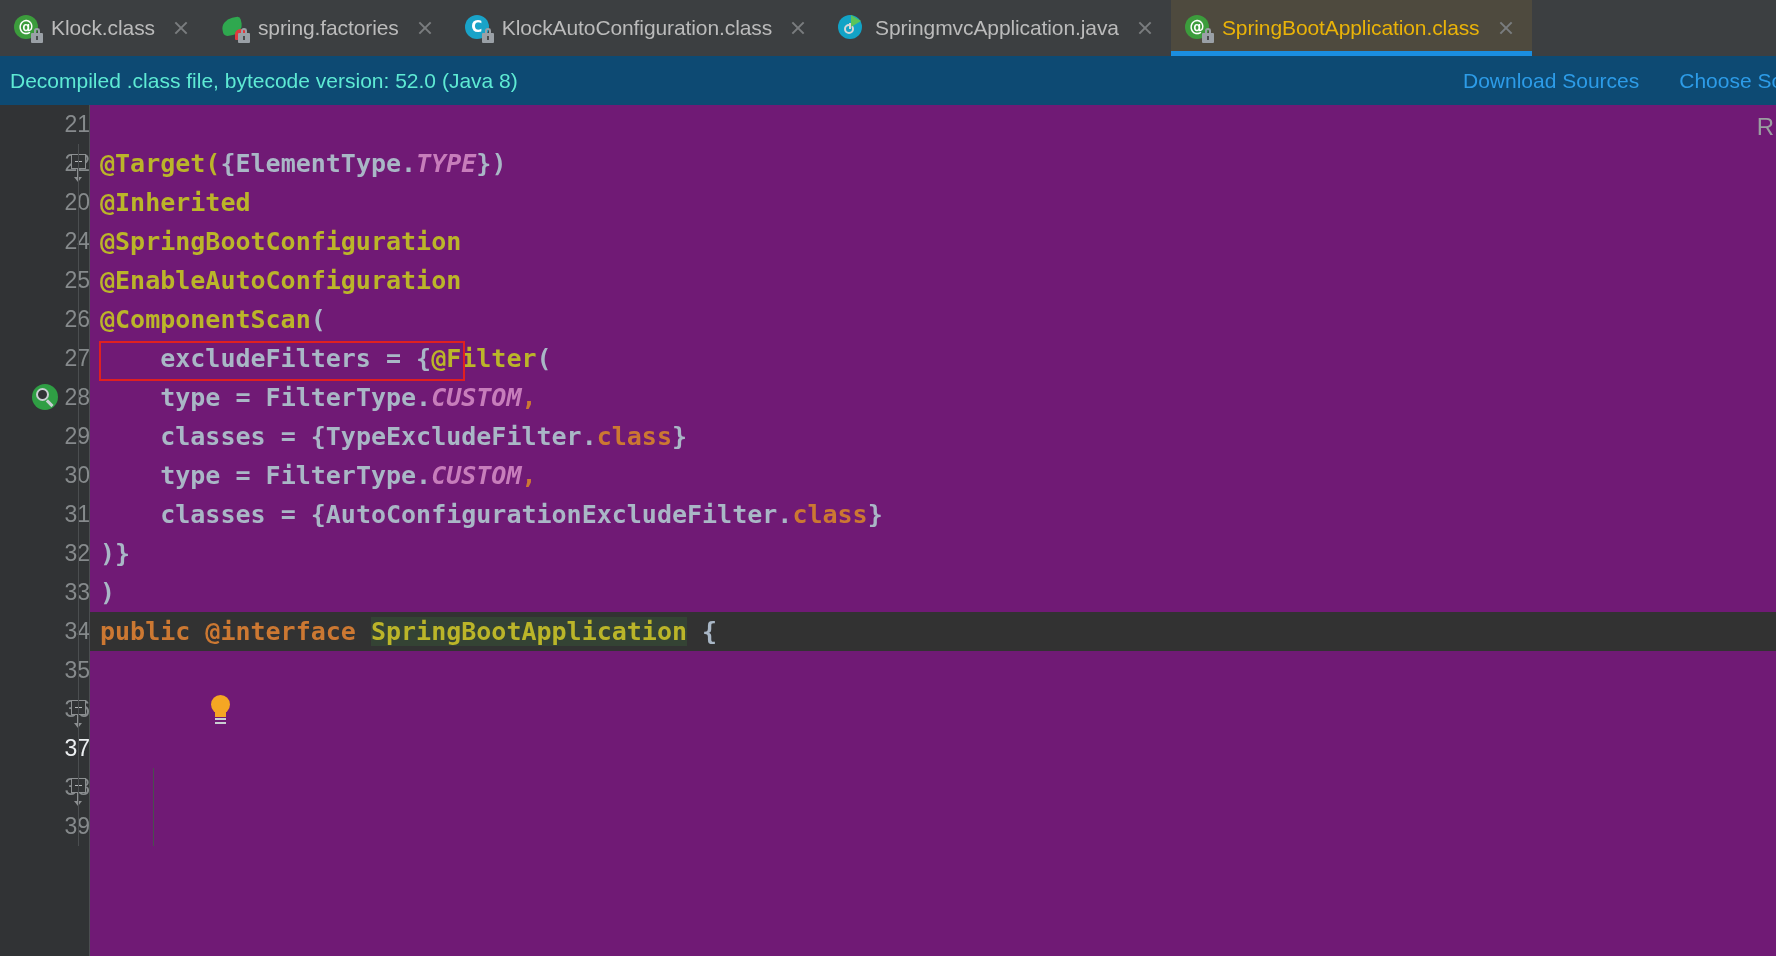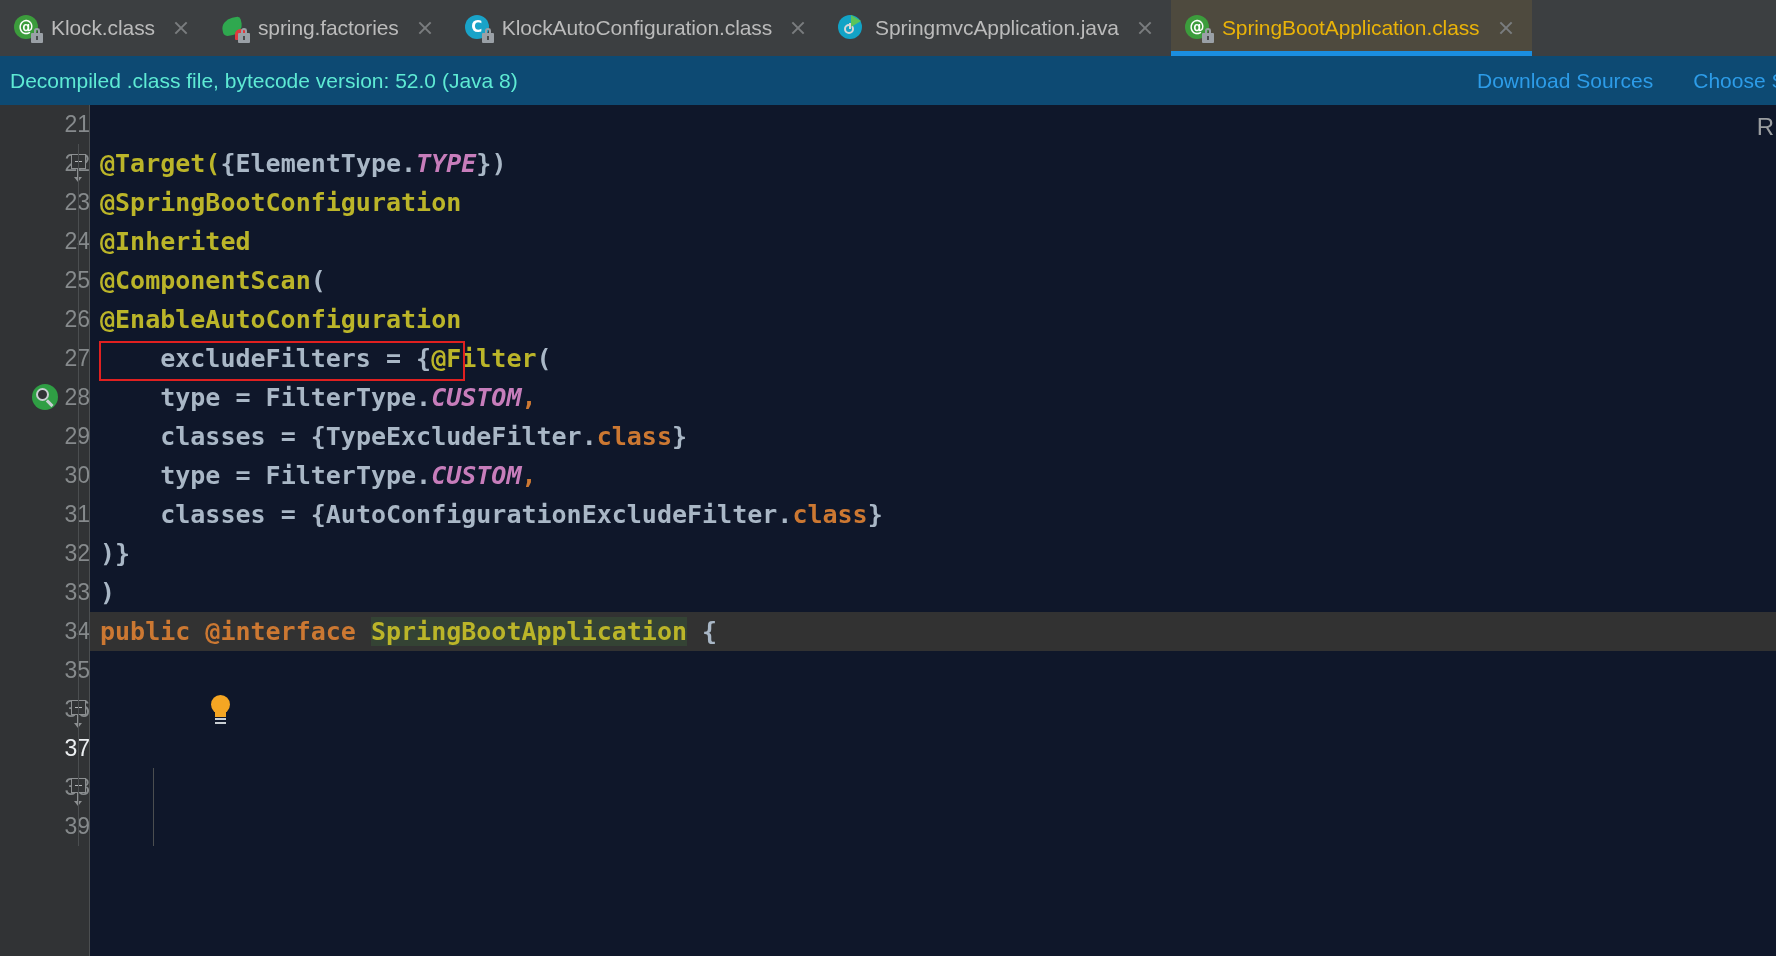--- a/index.html
+++ b/index.html
@@ -94,39 +94,39 @@
   .notifbar {
     position: absolute; top: 56px; left: 0; right: 0; height: 49px;
     background: #0d4a73;
     display: flex; align-items: center;
   }
   .notif-text {
     font-size: 21px; color: #5eead4; margin-left: 10px; white-space: nowrap;
   }
   .notif-actions {
     margin-left: auto; display: flex; align-items: center; gap: 40px;
-    padding-right: 2px; white-space: nowrap;
+    padding-right: 16px; white-space: nowrap;
   }
   .notif-link {
     font-size: 21px; color: #2d9ce8; cursor: pointer; white-space: nowrap;
   }
   .notif-link.clipped { margin-right: -92px; }
 
   
   .hscroll-track {
     position: absolute; top: 105px; left: 0; right: 0; height: 7px; background: #2b2b2b;
   }
   .hscroll-thumb {
     position: absolute; top: 105px; left: 196px; width: 50px; height: 7px; background: #5c5f61;
   }
 
   
   .editor {
     position: absolute; top: 105px; left: 0; right: 0; bottom: 0;
-    background: #0f172a; overflow: hidden;
+    background: #701a75; overflow: hidden;
   }
   .gutter {
     position: absolute; left: 0; top: 0; bottom: 0; width: 90px;
     background: #313335;
   }
   .gutter-sep {
     position: absolute; left: 89px; top: 0; bottom: 0; width: 1px; background: #4b4e50;
   }
   .code-area {
     position: absolute; left: 90px; top: 0; right: 0; bottom: 0;
@@ -284,21 +284,21 @@
     </span>
   </div>
 
   <div class="hscroll-track"></div>
   <div class="hscroll-thumb"></div>
 
   <div class="editor">
     <div class="gutter">
         <div class="row"><span class="ln">21</span></div>
         <div class="row"><span class="ln">22</span></div>
-        <div class="row"><span class="ln">23</span></div>
+        <div class="row"><span class="ln">20</span></div>
         <div class="row"><span class="ln">24</span></div>
         <div class="row"><span class="ln">25</span></div>
         <div class="row"><span class="ln">26</span></div>
         <div class="row"><span class="ln">27</span></div>
         <div class="row"><span class="ln">28</span></div>
         <div class="row"><span class="ln">29</span></div>
         <div class="row"><span class="ln">30</span></div>
         <div class="row"><span class="ln">31</span></div>
         <div class="row"><span class="ln">32</span></div>
         <div class="row"><span class="ln">33</span></div>
@@ -306,24 +306,24 @@
         <div class="row"><span class="ln">35</span></div>
         <div class="row"><span class="ln">36</span></div>
         <div class="row"><span class="ln current">37</span></div>
         <div class="row"><span class="ln">38</span></div>
         <div class="row"><span class="ln">39</span></div>
       </div>
     <div class="gutter-sep"></div>
     <div class="code-area" id="codearea">
         <div class="row"><span class="code"></span></div>
         <div class="row"><span class="code"><span class="s-ann">@Target(</span><span class="s-punct">{</span><span class="s-ident">ElementType.</span><span class="s-const">TYPE</span><span class="s-punct">}</span><span class="s-punct">)</span></span></div>
+        <div class="row"><span class="code"><span class="s-ann">@Inherited</span></span></div>
         <div class="row"><span class="code"><span class="s-ann">@SpringBootConfiguration</span></span></div>
-        <div class="row"><span class="code"><span class="s-ann">@Inherited</span></span></div>
+        <div class="row"><span class="code"><span class="s-ann">@EnableAutoConfiguration</span></span></div>
         <div class="row"><span class="code"><span class="s-ann">@ComponentScan</span><span class="s-punct">(</span></span></div>
-        <div class="row"><span class="code"><span class="s-ann">@EnableAutoConfiguration</span></span></div>
         <div class="row"><span class="code"><span class="s-ident">    excludeFilters </span><span class="s-punct">= </span><span class="s-punct">{</span><span class="s-ann">@Filter</span><span class="s-punct">(</span></span></div>
         <div class="row"><span class="code"><span class="s-ident">    type </span><span class="s-punct">= </span><span class="s-ident">FilterType.</span><span class="s-const">CUSTOM</span><span class="s-comma">,</span></span></div>
         <div class="row"><span class="code"><span class="s-ident">    classes </span><span class="s-punct">= </span><span class="s-ident">{TypeExcludeFilter.</span><span class="s-kw">class</span><span class="s-punct">}</span></span></div>
         <div class="row"><span class="code"><span class="s-ident">    type </span><span class="s-punct">= </span><span class="s-ident">FilterType.</span><span class="s-const">CUSTOM</span><span class="s-comma">,</span></span></div>
         <div class="row"><span class="code"><span class="s-ident">    classes </span><span class="s-punct">= </span><span class="s-ident">{AutoConfigurationExcludeFilter.</span><span class="s-kw">class</span><span class="s-punct">}</span></span></div>
         <div class="row"><span class="code"><span class="s-punct">)}</span></span></div>
         <div class="row"><span class="code"><span class="s-punct">)</span></span></div>
         <div class="row caret"><span class="code"><span class="s-kw">public </span><span class="s-kw">@interface </span><span class="s-ann hl-caretword">SpringBootApplication</span><span class="s-punct"> {</span></span></div>
         <div class="fold" style="top: 49px; left: -19px;">
           <span class="box"></span>

